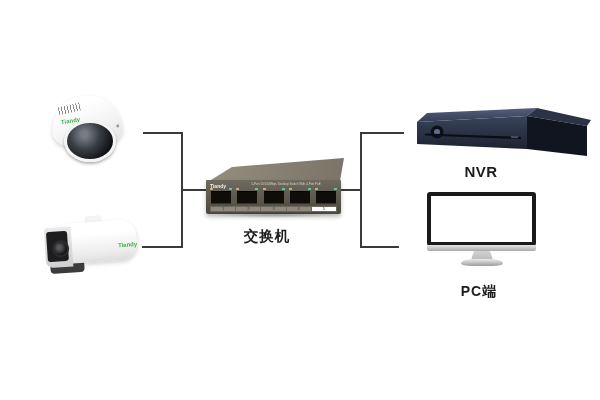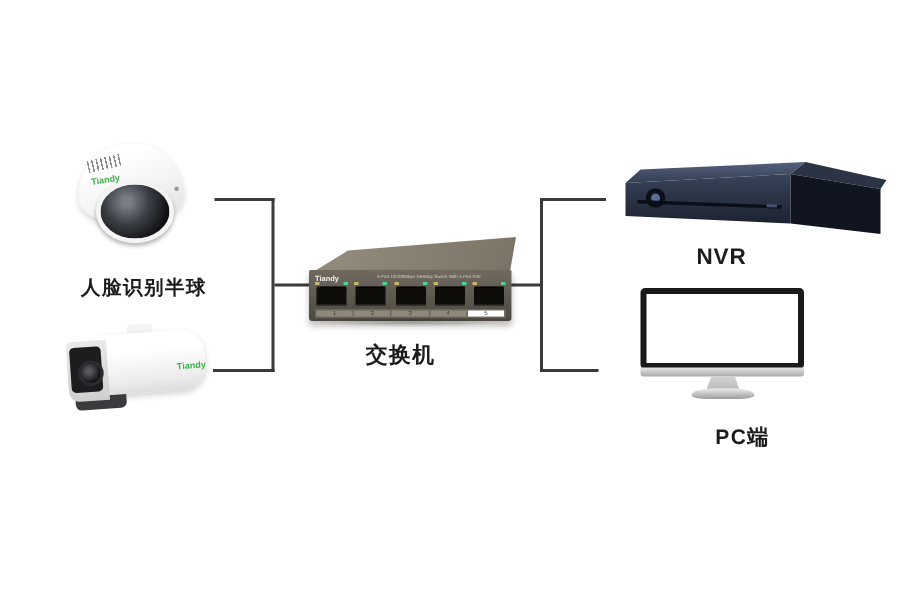--- a/index.html
+++ b/index.html
@@ -101,21 +101,20 @@
   <div class="wire" style="left:362px;top:246px;width:37px;height:2px;"></div>
 
   <div class="abs dome-cam">
     <div class="dome-body">
       <div class="dome-barcode"></div>
       <div class="dome-brand" style="color: rgb(61, 177, 75);">Tiandy</div>
       <div class="dome-dot"></div>
     </div>
     <div class="dome-glass"></div>
   </div>
-  <div class="dev-label cn" style="left:96px;top:183px;">人脸识别半球</div>
 
   <div class="abs bullet-cam">
     <div class="bullet-tab"></div>
     <div class="bullet-body">
       <div class="bullet-brand" style="color: rgb(61, 177, 75);">Tiandy</div>
     </div>
     <div class="bullet-chin"></div>
     <div class="bullet-head">
       <div class="bullet-face">
         <div class="bullet-lens"></div>
@@ -188,15 +187,15 @@
       <line x1="12" y1="28.5" x2="108" y2="32" stroke="#0a0e16" stroke-width="2.2"></line>
       <rect x="98" y="30.2" width="7" height="2" fill="#46506a" transform="rotate(2 101 31)"></rect>
     </svg>
   </div>
   <div class="dev-label lat" style="left:481px;top:163px;">NVR</div>
 
   <div class="abs mon-bezel"></div>
   <div class="abs mon-chin"></div>
   <div class="abs mon-neck"></div>
   <div class="abs mon-base"></div>
-  <div class="dev-label cn" style="left:495px;top:283px;font-size:14px;">PC端</div>
+  <div class="dev-label cn" style="left:479px;top:283px;font-size:14px;">PC端</div>
 
 </div>
 
 </body></html>

